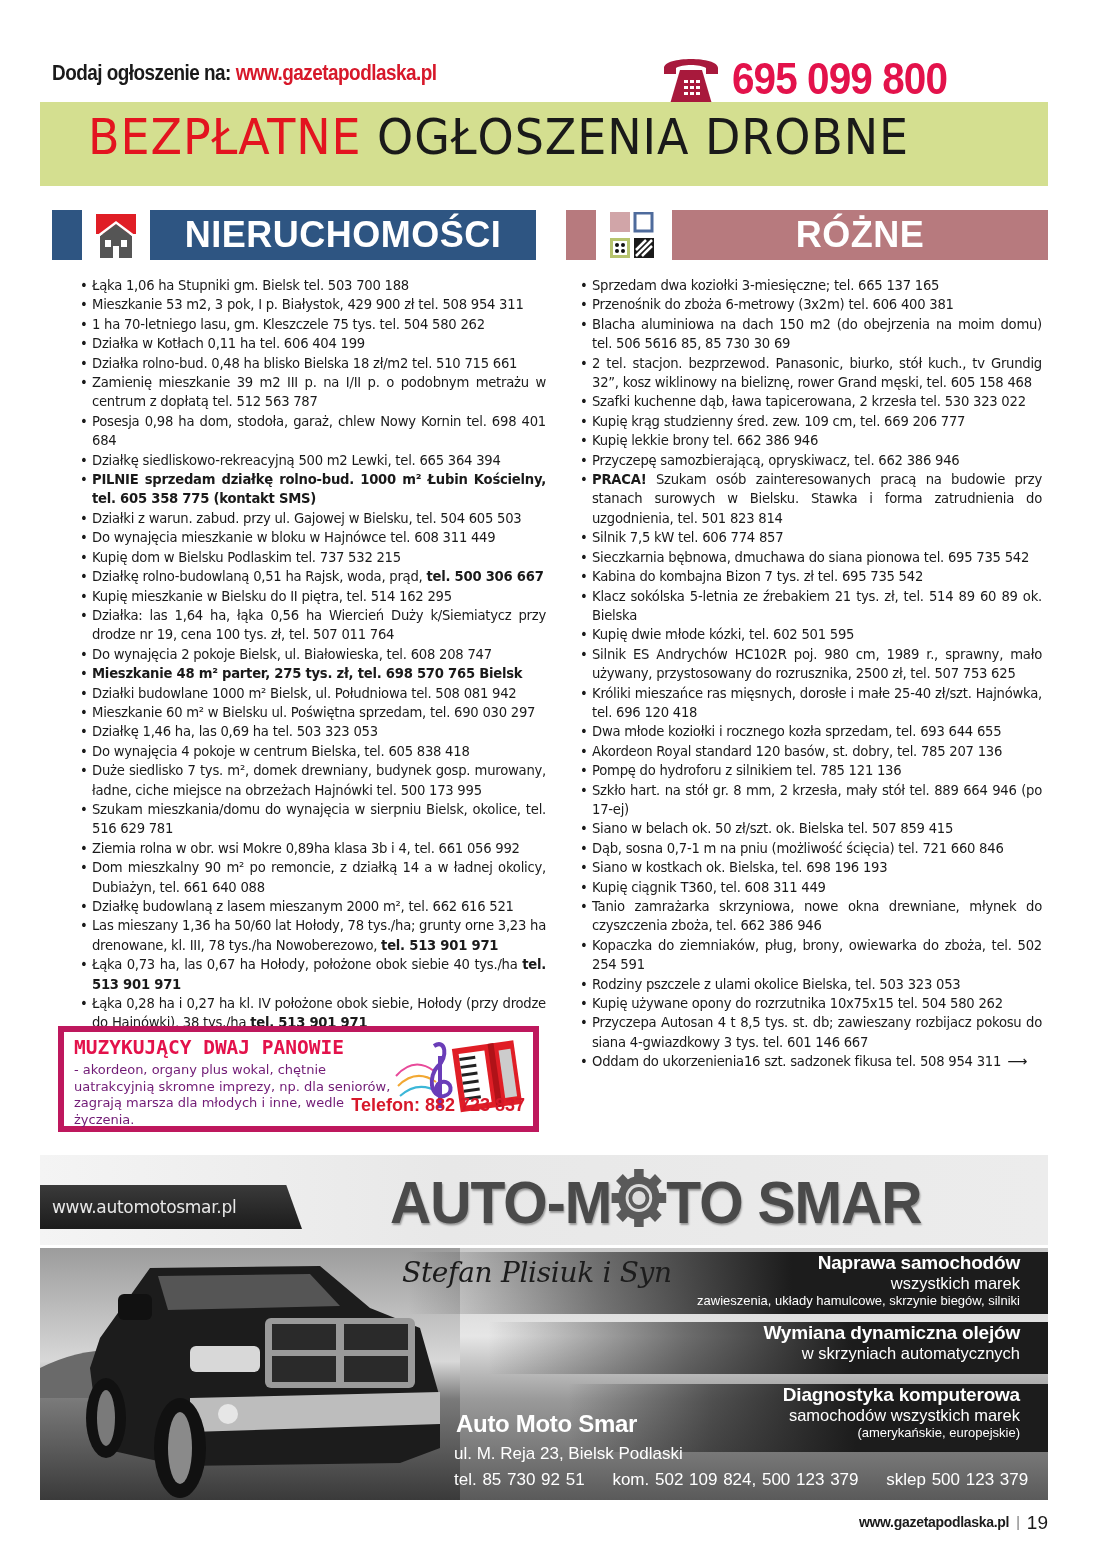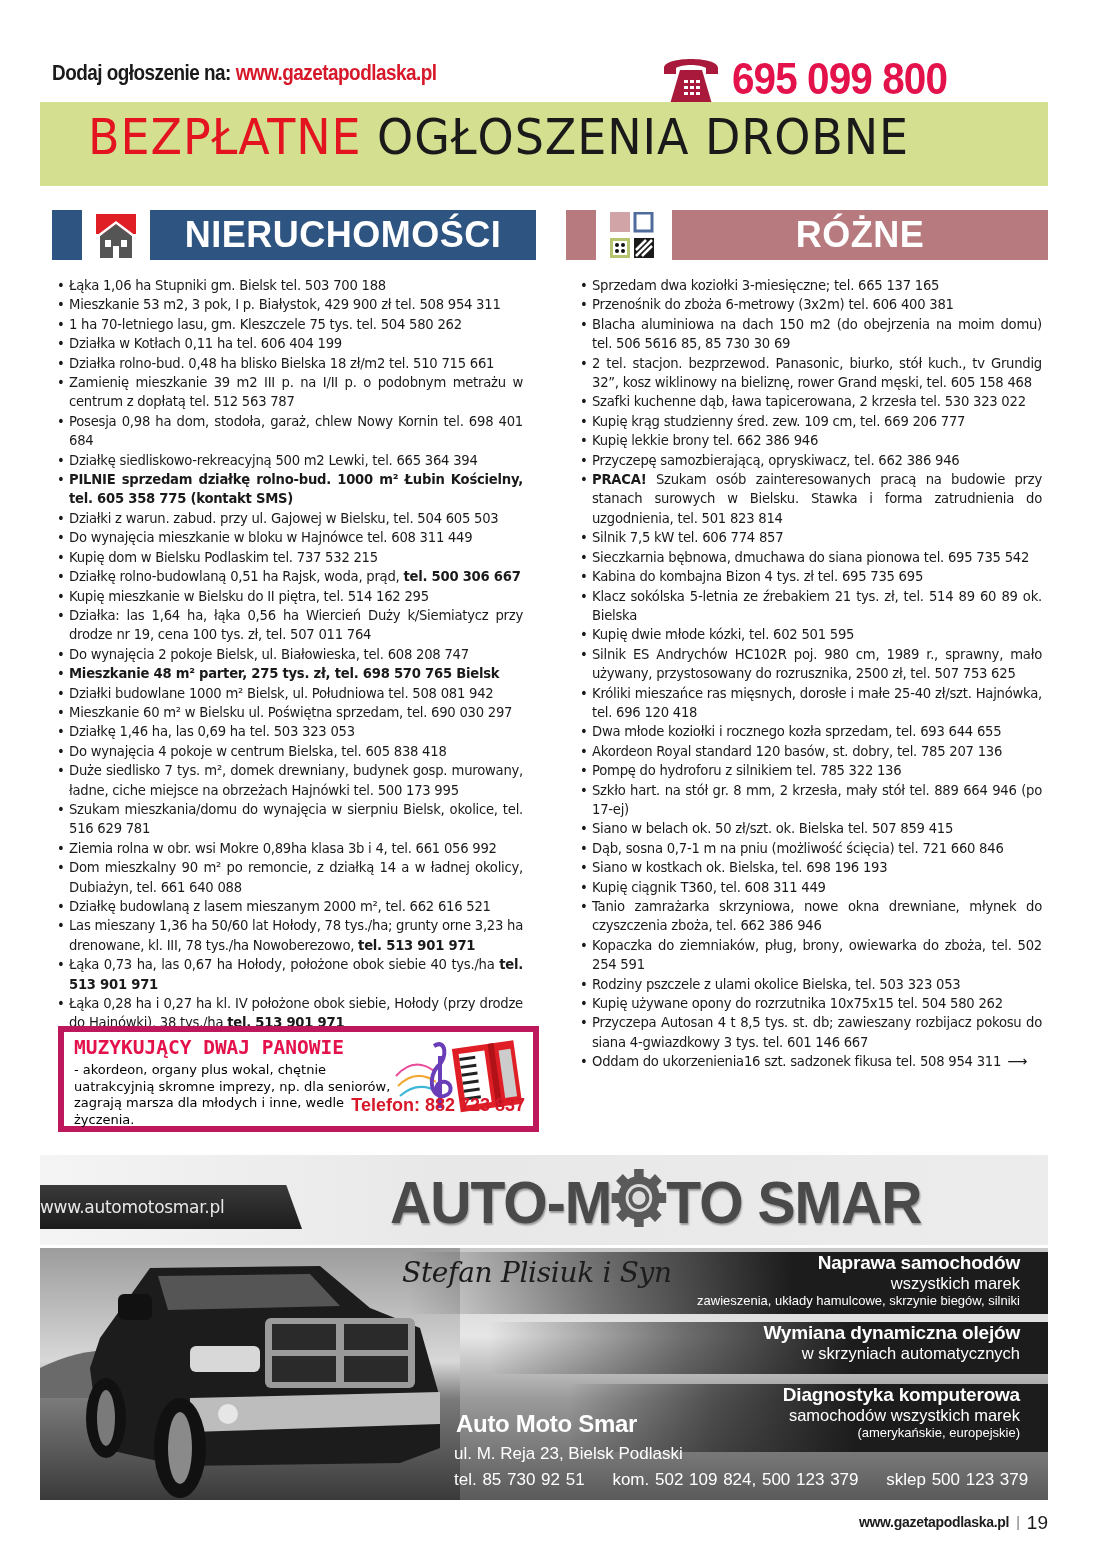--- a/index.html
+++ b/index.html
@@ -39,59 +39,59 @@
   .sec-head .label {
     position: absolute; top: 0; height: 50px; line-height: 50px; text-align: center;
     color: #ffffff; font-family: "Liberation Sans", sans-serif; font-weight: bold; font-size: 36px;
     letter-spacing: 0.5px;
   }
   .blue { background: #2e5582; }
   .rose { background: #b77a7e; }
 
   
   .col { position: absolute; top: 276px; font-size: 13.2px; line-height: 19.4px; letter-spacing: -0.25px; }
-  .col-left { left: 57px; width: 466px; }
+  .col-left { left: 80px; width: 466px; }
   .col-right { left: 580px; width: 462px; }
   .col ul { list-style: none; }
   .col li { position: relative; padding-left: 12px; text-align: justify; }
   .col li::before { content: "•"; position: absolute; left: 0; top: 0; }
   .col li b { font-weight: bold; }
   .arrow-end { display: inline-block; margin-left: 6px; font-size: 14px; }
 
   
   .music-ad {
     position: absolute; left: 58px; top: 1026px; width: 481px; height: 106px;
     border: 6px solid #be185d; background: #fff;
   }
   .music-ad .mtitle {
     position: absolute; left: 10px; top: 4px;
     font-family: "DejaVu Sans Mono", monospace; font-weight: bold; font-size: 19.5px;
     color: #e3124b; letter-spacing: 0px; white-space: nowrap;
   }
   .music-ad .mdesc {
     position: absolute; left: 10px; top: 30px; width: 330px;
-    font-size: 13px; line-height: 16.5px; color: #000000;
+    font-size: 13px; line-height: 16.5px; color: #701a75;
   }
   .music-ad .mphone {
     position: absolute; right: 8px; bottom: 10px;
     font-family: "Liberation Sans", sans-serif; font-weight: bold; font-size: 18px; color: #d7182a;
   }
   .music-ad .accordion { position: absolute; left: 330px; top: 4px; width: 140px; height: 80px; }
 
   
   .car-ad { position: absolute; left: 40px; top: 1155px; width: 1008px; height: 345px; }
   .car-top {
     position: absolute; left: 0; top: 0; width: 1008px; height: 90px;
     background: linear-gradient(90deg, #f4f4f4 0%, #e8e8e8 40%, #ececec 100%);
   }
   .url-tab {
     position: absolute; left: 0; top: 30px; width: 262px; height: 44px;
     background: linear-gradient(#3a3a3a, #1c1c1c);
     clip-path: polygon(0 0, 94% 0, 100% 100%, 0 100%);
-    color: #e8e8e8; font-size: 17px; line-height: 44px; 
+    color: #e8e8e8; font-size: 17px; line-height: 44px; padding-left: 12px;
     font-family: "DejaVu Sans", sans-serif; letter-spacing: -0.3px;
   }
   .brand {
     position: absolute; left: 350px; top: 12px; white-space: nowrap;
     font-family: "Liberation Sans", sans-serif; font-weight: bold; font-size: 60px;
     color: #4a4a4a; letter-spacing: -1px; transform: scaleX(0.95); transform-origin: left center;
     text-shadow: 1px 2px 2px #999;
   }
   .brand .gear { display: inline-block; width: 58px; height: 62px; vertical-align: -6px; }
 
@@ -238,28 +238,28 @@
     <li>Przenośnik do zboża 6-metrowy (3x2m) tel. 606 400 381</li>
     <li>Blacha aluminiowa na dach 150 m2 (do obejrzenia na moim domu) tel. 506 5616 85, 85 730 30 69</li>
     <li>2 tel. stacjon. bezprzewod. Panasonic, biurko, stół kuch., tv Grundig 32”, kosz wiklinowy na bieliznę, rower Grand męski, tel. 605 158 468</li>
     <li>Szafki kuchenne dąb, ława tapicerowana, 2 krzesła tel. 530 323 022</li>
     <li>Kupię krąg studzienny śred. zew. 109 cm, tel. 669 206 777</li>
     <li>Kupię lekkie brony tel. 662 386 946</li>
     <li>Przyczepę samozbierającą, opryskiwacz, tel. 662 386 946</li>
     <li><b>PRACA!</b> <span>Szukam osób zainteresowanych pracą na budowie przy stanach surowych w Bielsku. Stawka i forma zatrudnienia do uzgodnienia, tel. 501 823 814</span></li>
     <li>Silnik 7,5 kW tel. 606 774 857</li>
     <li>Sieczkarnia bębnowa, dmuchawa do siana pionowa tel. 695 735 542</li>
-    <li>Kabina do kombajna Bizon 4 tys. zł tel. 695 735 695</li>
+    <li>Kabina do kombajna Bizon 7 tys. zł tel. 695 735 542</li>
     <li>Klacz sokólska 5-letnia ze źrebakiem 21 tys. zł, tel. 514 89 60 89 ok. Bielska</li>
     <li>Kupię dwie młode kózki, tel. 602 501 595</li>
     <li>Silnik ES Andrychów HC102R poj. 980 cm, 1989 r., sprawny, mało używany, przystosowany do rozrusznika, 2500 zł, tel. 507 753 625</li>
     <li>Króliki mieszańce ras mięsnych, dorosłe i małe 25-40 zł/szt. Hajnówka, tel. 696 120 418</li>
     <li>Dwa młode koziołki i rocznego kozła sprzedam, tel. 693 644 655</li>
     <li>Akordeon Royal standard 120 basów, st. dobry, tel. 785 207 136</li>
-    <li>Pompę do hydroforu z silnikiem tel. 785 322 136</li>
+    <li>Pompę do hydroforu z silnikiem tel. 785 121 136</li>
     <li>Szkło hart. na stół gr. 8 mm, 2 krzesła, mały stół tel. 889 664 946 (po 17-ej)</li>
     <li>Siano w belach ok. 50 zł/szt. ok. Bielska tel. 507 859 415</li>
     <li>Dąb, sosna 0,7-1 m na pniu (możliwość ścięcia) tel. 721 660 846</li>
     <li>Siano w kostkach ok. Bielska, tel. 698 196 193</li>
     <li>Kupię ciągnik T360, tel. 608 311 449</li>
     <li>Tanio zamrażarka skrzyniowa, nowe okna drewniane, młynek do czyszczenia zboża, tel. 662 386 946</li>
     <li>Kopaczka do ziemniaków, pług, brony, owiewarka do zboża, tel. 502 254 591</li>
     <li>Rodziny pszczele z ulami okolice Bielska, tel. 503 323 053</li>
     <li>Kupię używane opony do rozrzutnika 10x75x15 tel. 504 580 262</li>
     <li>Przyczepa Autosan 4 t 8,5 tys. st. db; zawieszany rozbijacz pokosu do siana 4-gwiazdkowy 3 tys. tel. 601 146 667</li>

